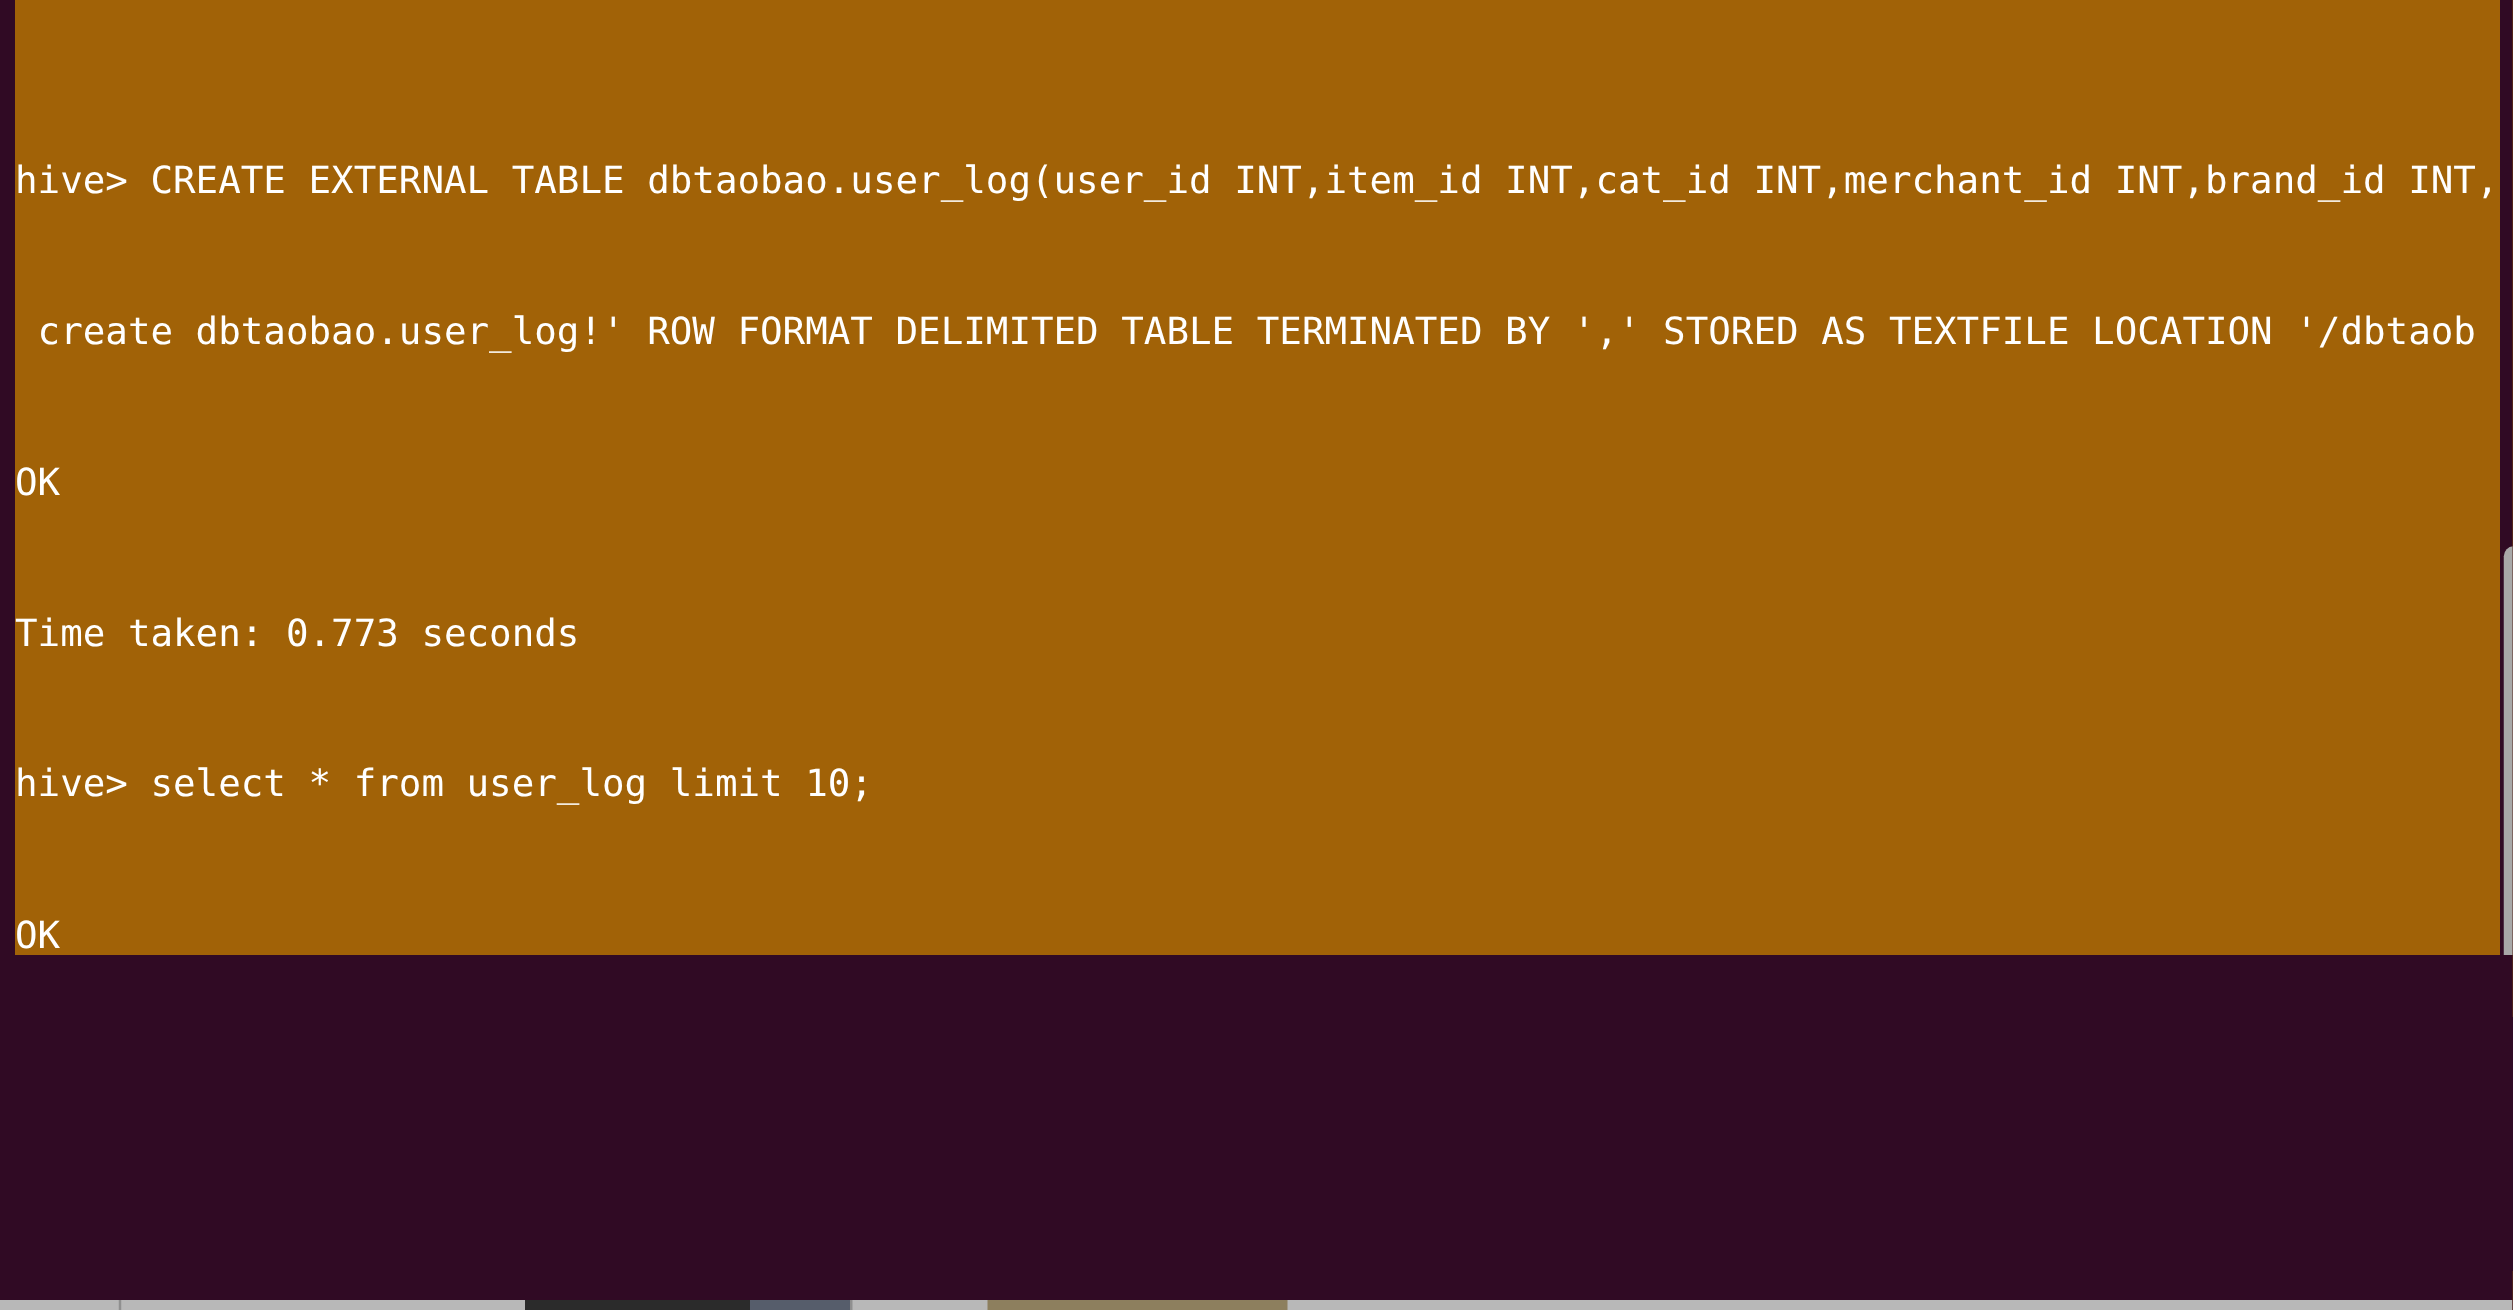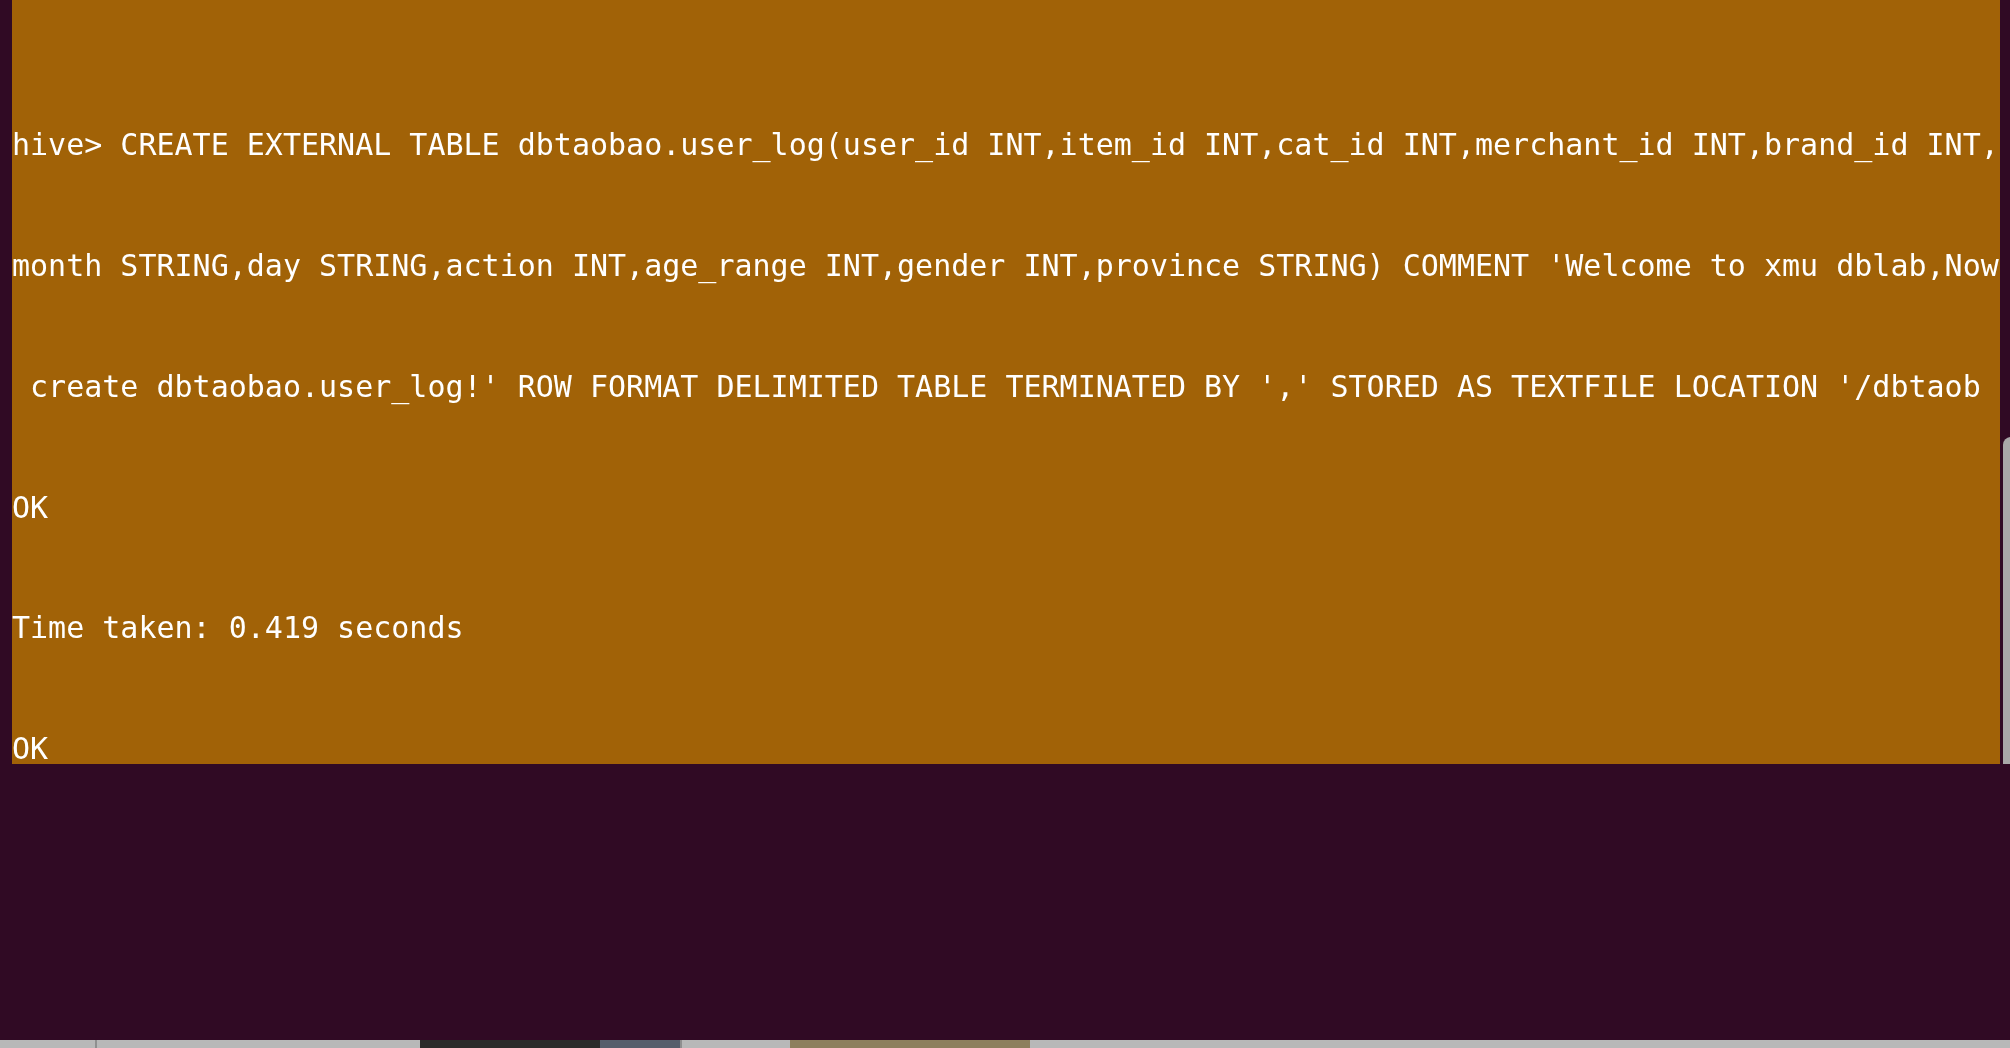--- a/index.html
+++ b/index.html
@@ -88,24 +88,24 @@
   #tb-sep-b   { left: 680px; width: 2px;   background: #8f8f8f; }
 </style>
 </head>
 <body>
 
 <div id="terminal">
 
   <div id="screen">
 
     <div class="line">hive&gt; CREATE EXTERNAL TABLE dbtaobao.user_log(user_id INT,item_id INT,cat_id INT,merchant_id INT,brand_id INT,</div>
-    <div class="line">month STRING,day STRING,action INT,age_range INT,gender INT,province STRING) COMMENT 'Welcome to xmu dblab,Now</div>
     <div class="line"> create dbtaobao.user_log!' ROW FORMAT DELIMITED TABLE TERMINATED BY ',' STORED AS TEXTFILE LOCATION '/dbtaob</div>
     <div class="line">OK</div>
-    <div class="line">Time taken: 0.419 seconds</div>
+    <div class="line">Time taken: 0.773 seconds</div>
+    <div class="line">hive&gt; select * from user_log limit 10;</div>
     <div class="line">OK</div>
 
     
 
     
 
     
 
   </div>
 

